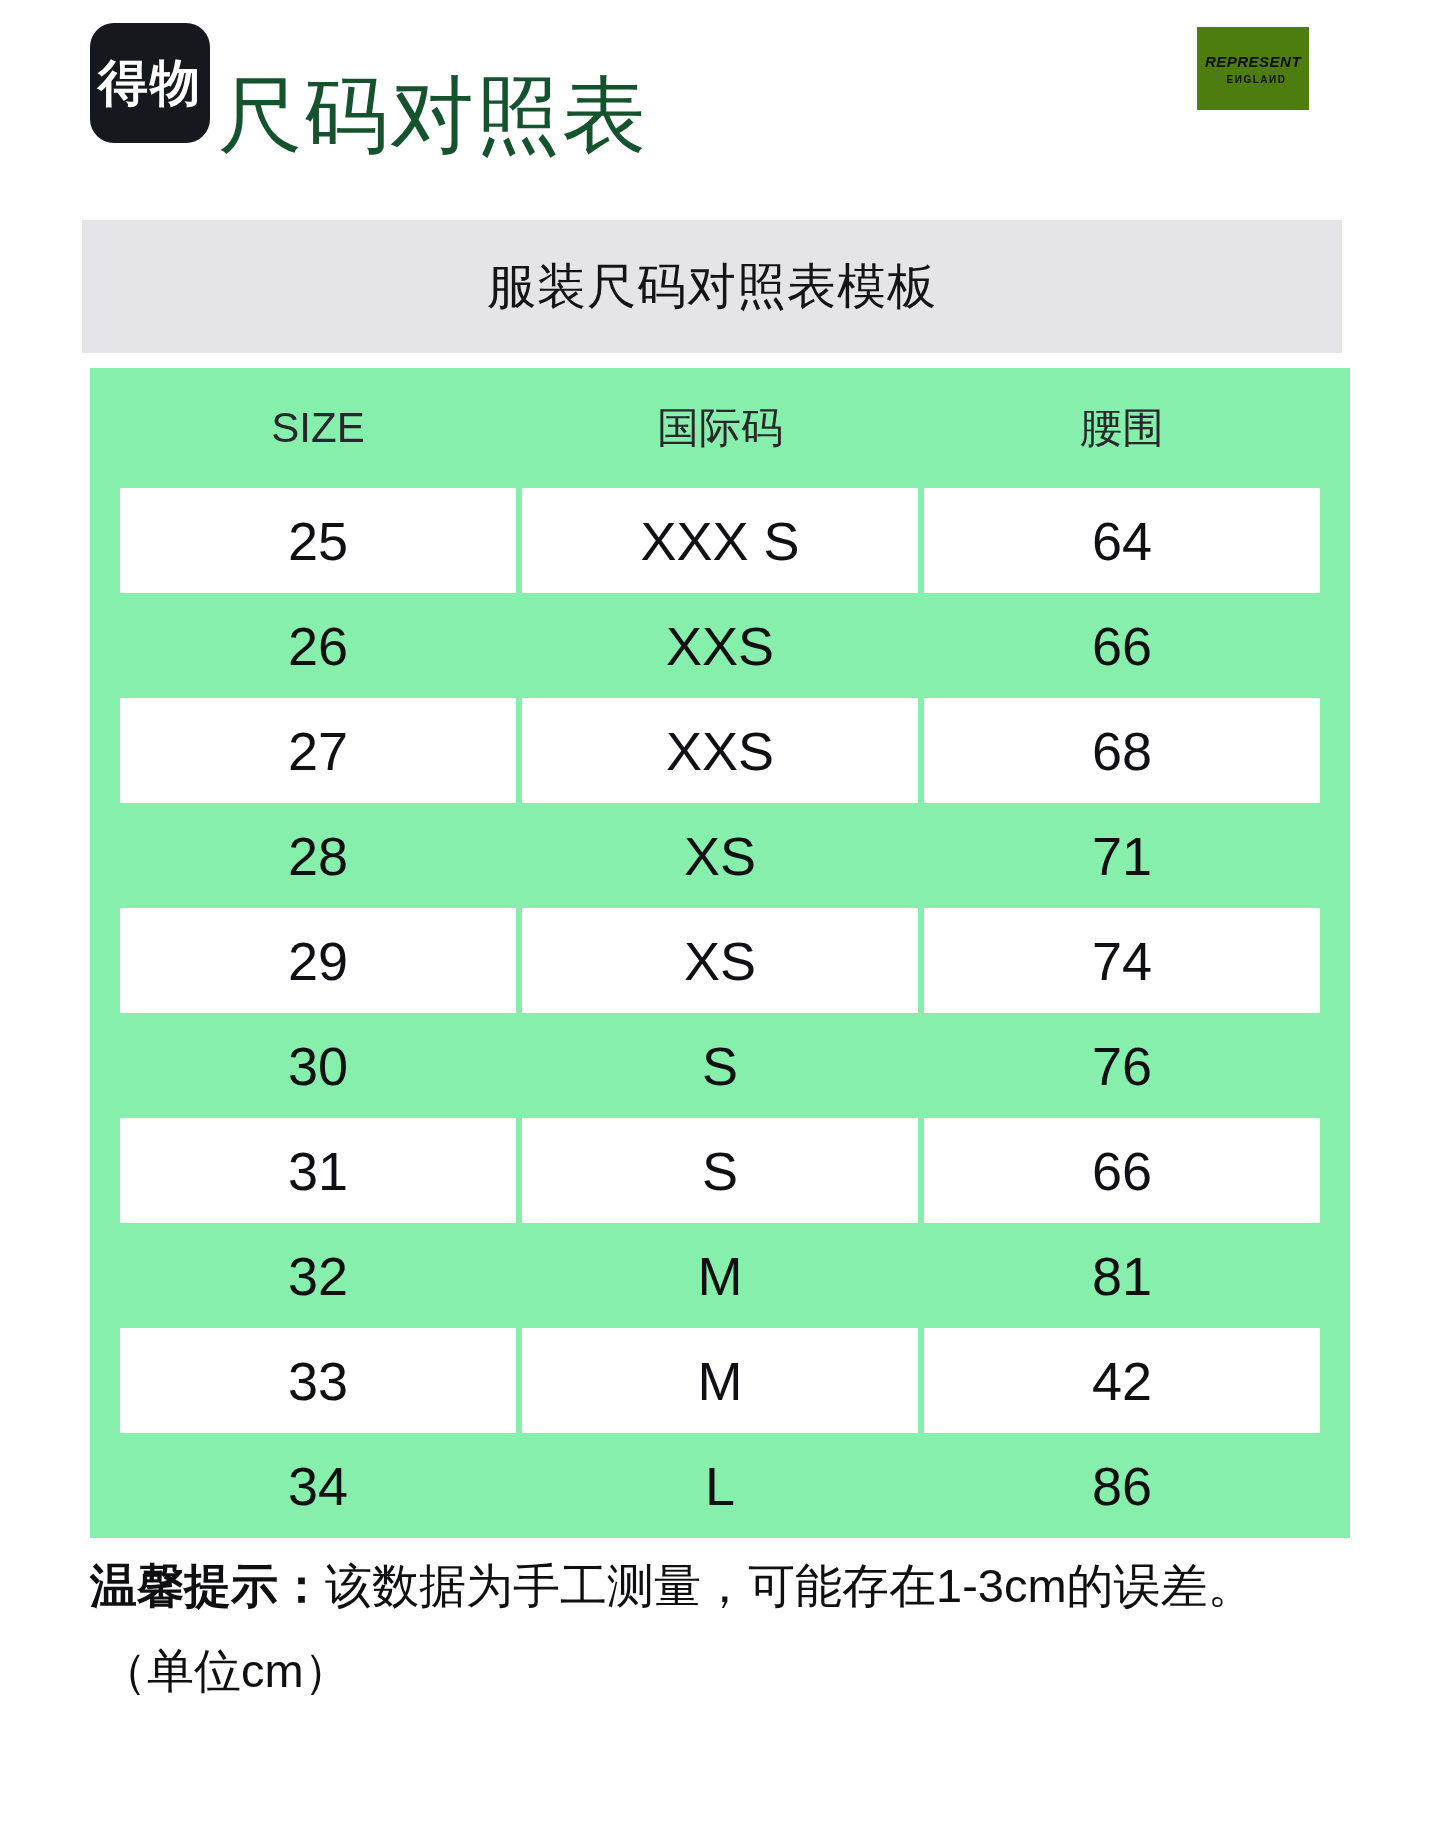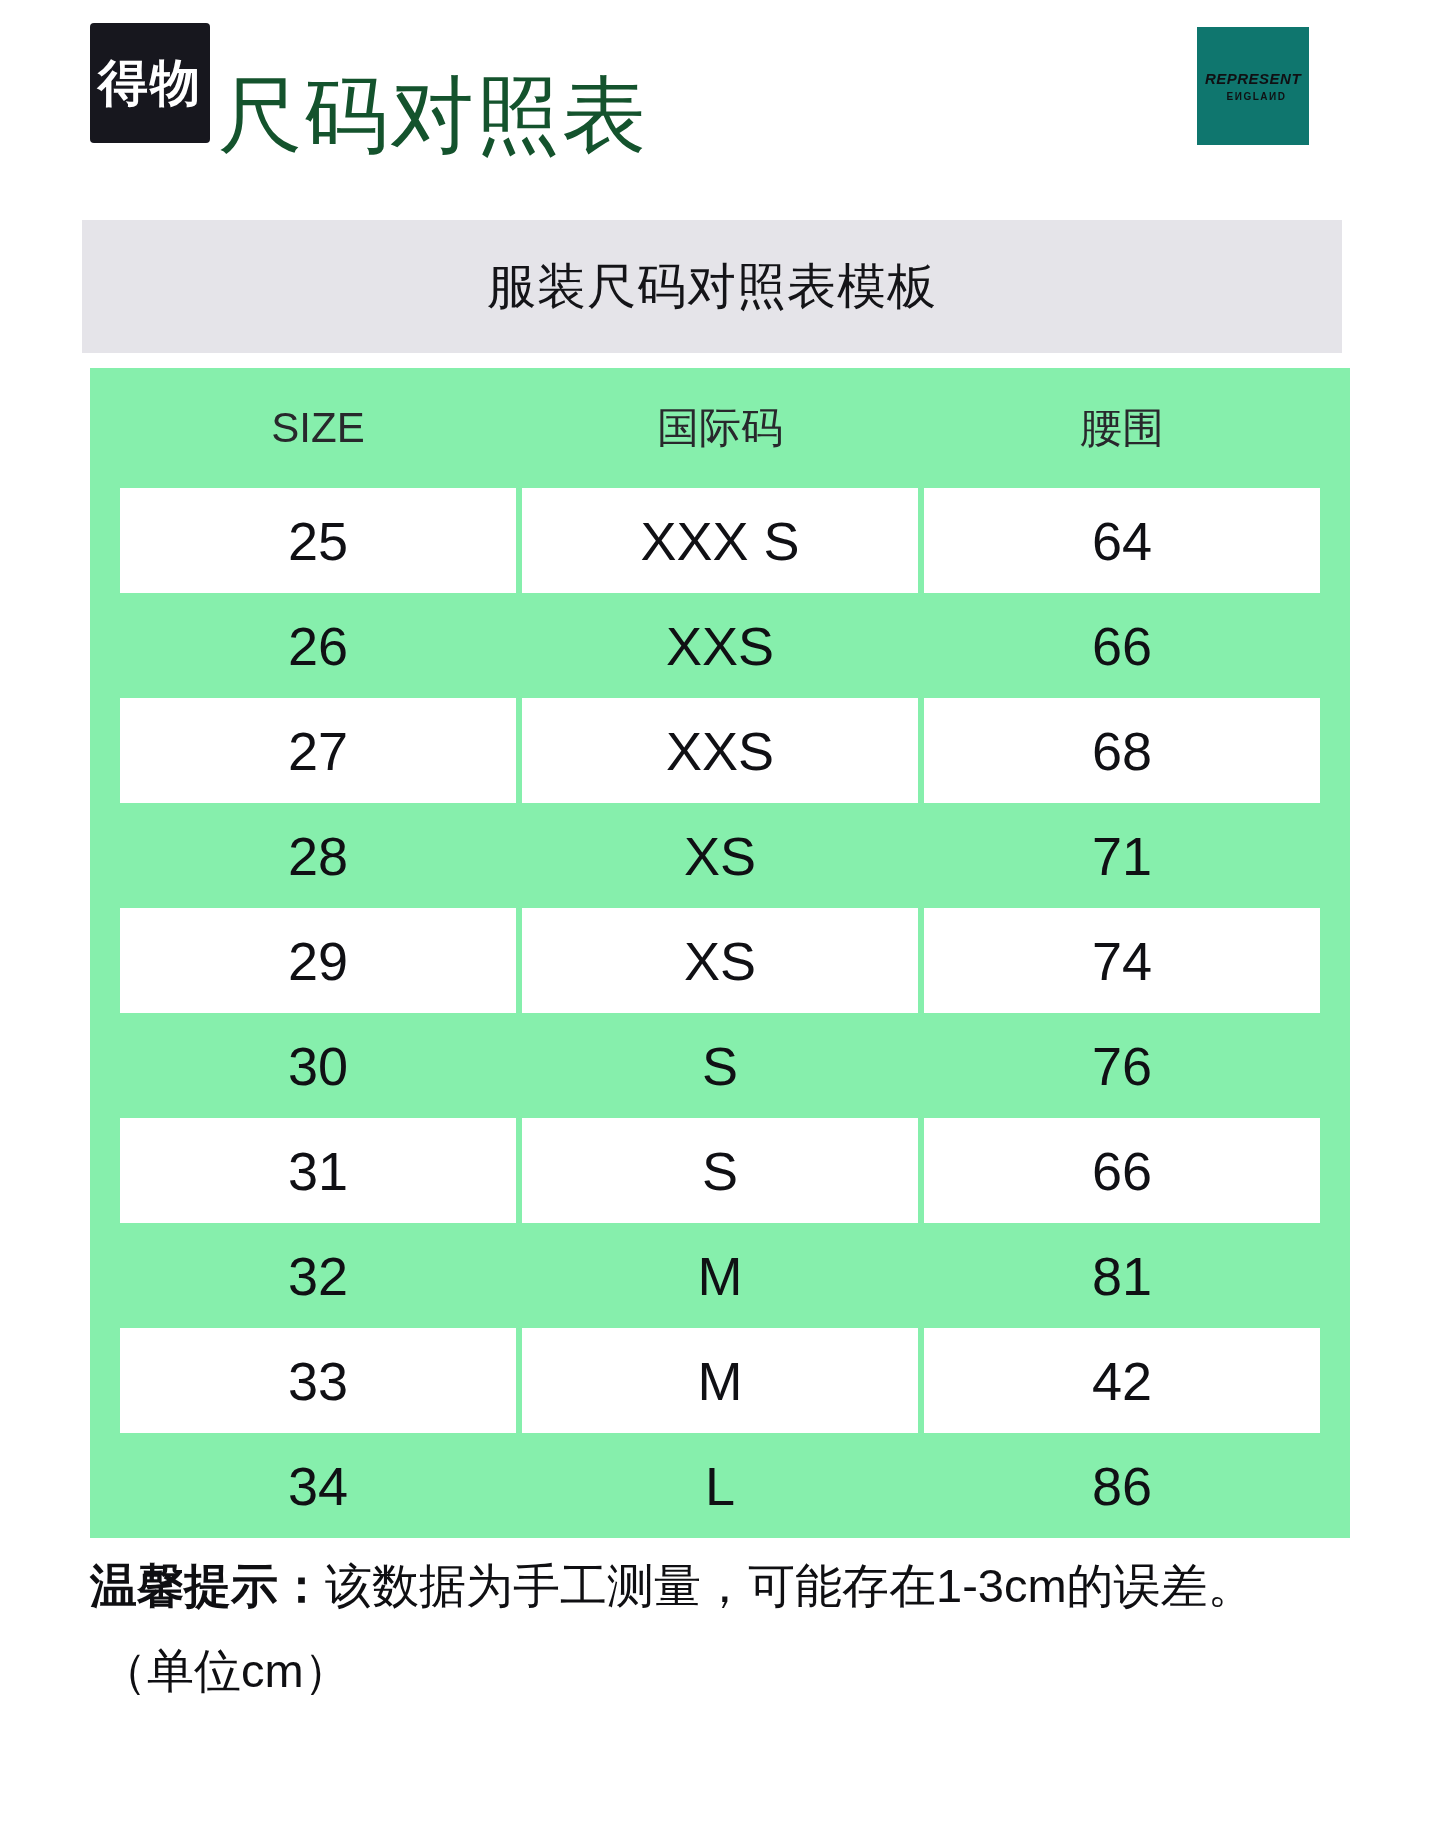--- a/index.html
+++ b/index.html
@@ -8,32 +8,32 @@
     background: #ffffff;
     font-family: "Liberation Sans", "DejaVu Sans", sans-serif;
     color: #111114;
   }
   .page { position: relative; width: 1440px; height: 1836px; overflow: hidden; }
 
   
   .logo {
     position: absolute; left: 90px; top: 23px;
     width: 120px; height: 120px;
-    background: #17171e; border-radius: 4px;
+    background: #17171e; border-radius: 24px;
     display: flex; align-items: center; justify-content: center;
     color: #ffffff; font-size: 50px; font-weight: 700; letter-spacing: 2px;
   }
   .page-title {
     position: absolute; left: 218px; top: 67px; margin: 0;
     font-size: 84px; line-height: 96px; font-weight: 400; color: #14532d;
     letter-spacing: 2px; white-space: nowrap;
   }
   .brand-patch {
     position: absolute; left: 1197px; top: 27px;
-    width: 112px; height: 118px; background: #0f766e;
+    width: 112px; height: 83px; background: #4d7c0f;
     display: flex; flex-direction: column; align-items: center; justify-content: center;
     color: #101013;
   }
   .patch-l1 { font-size: 15px; font-weight: 800; font-style: italic; letter-spacing: 0.5px; }
   .patch-l2 { font-size: 10px; font-weight: 700; letter-spacing: 1.5px; margin-top: 4px; margin-left: 7px; }
 
   
   .banner {
     position: absolute; left: 82px; top: 220px;
     width: 1260px; height: 133px; background: #e5e4e9;

